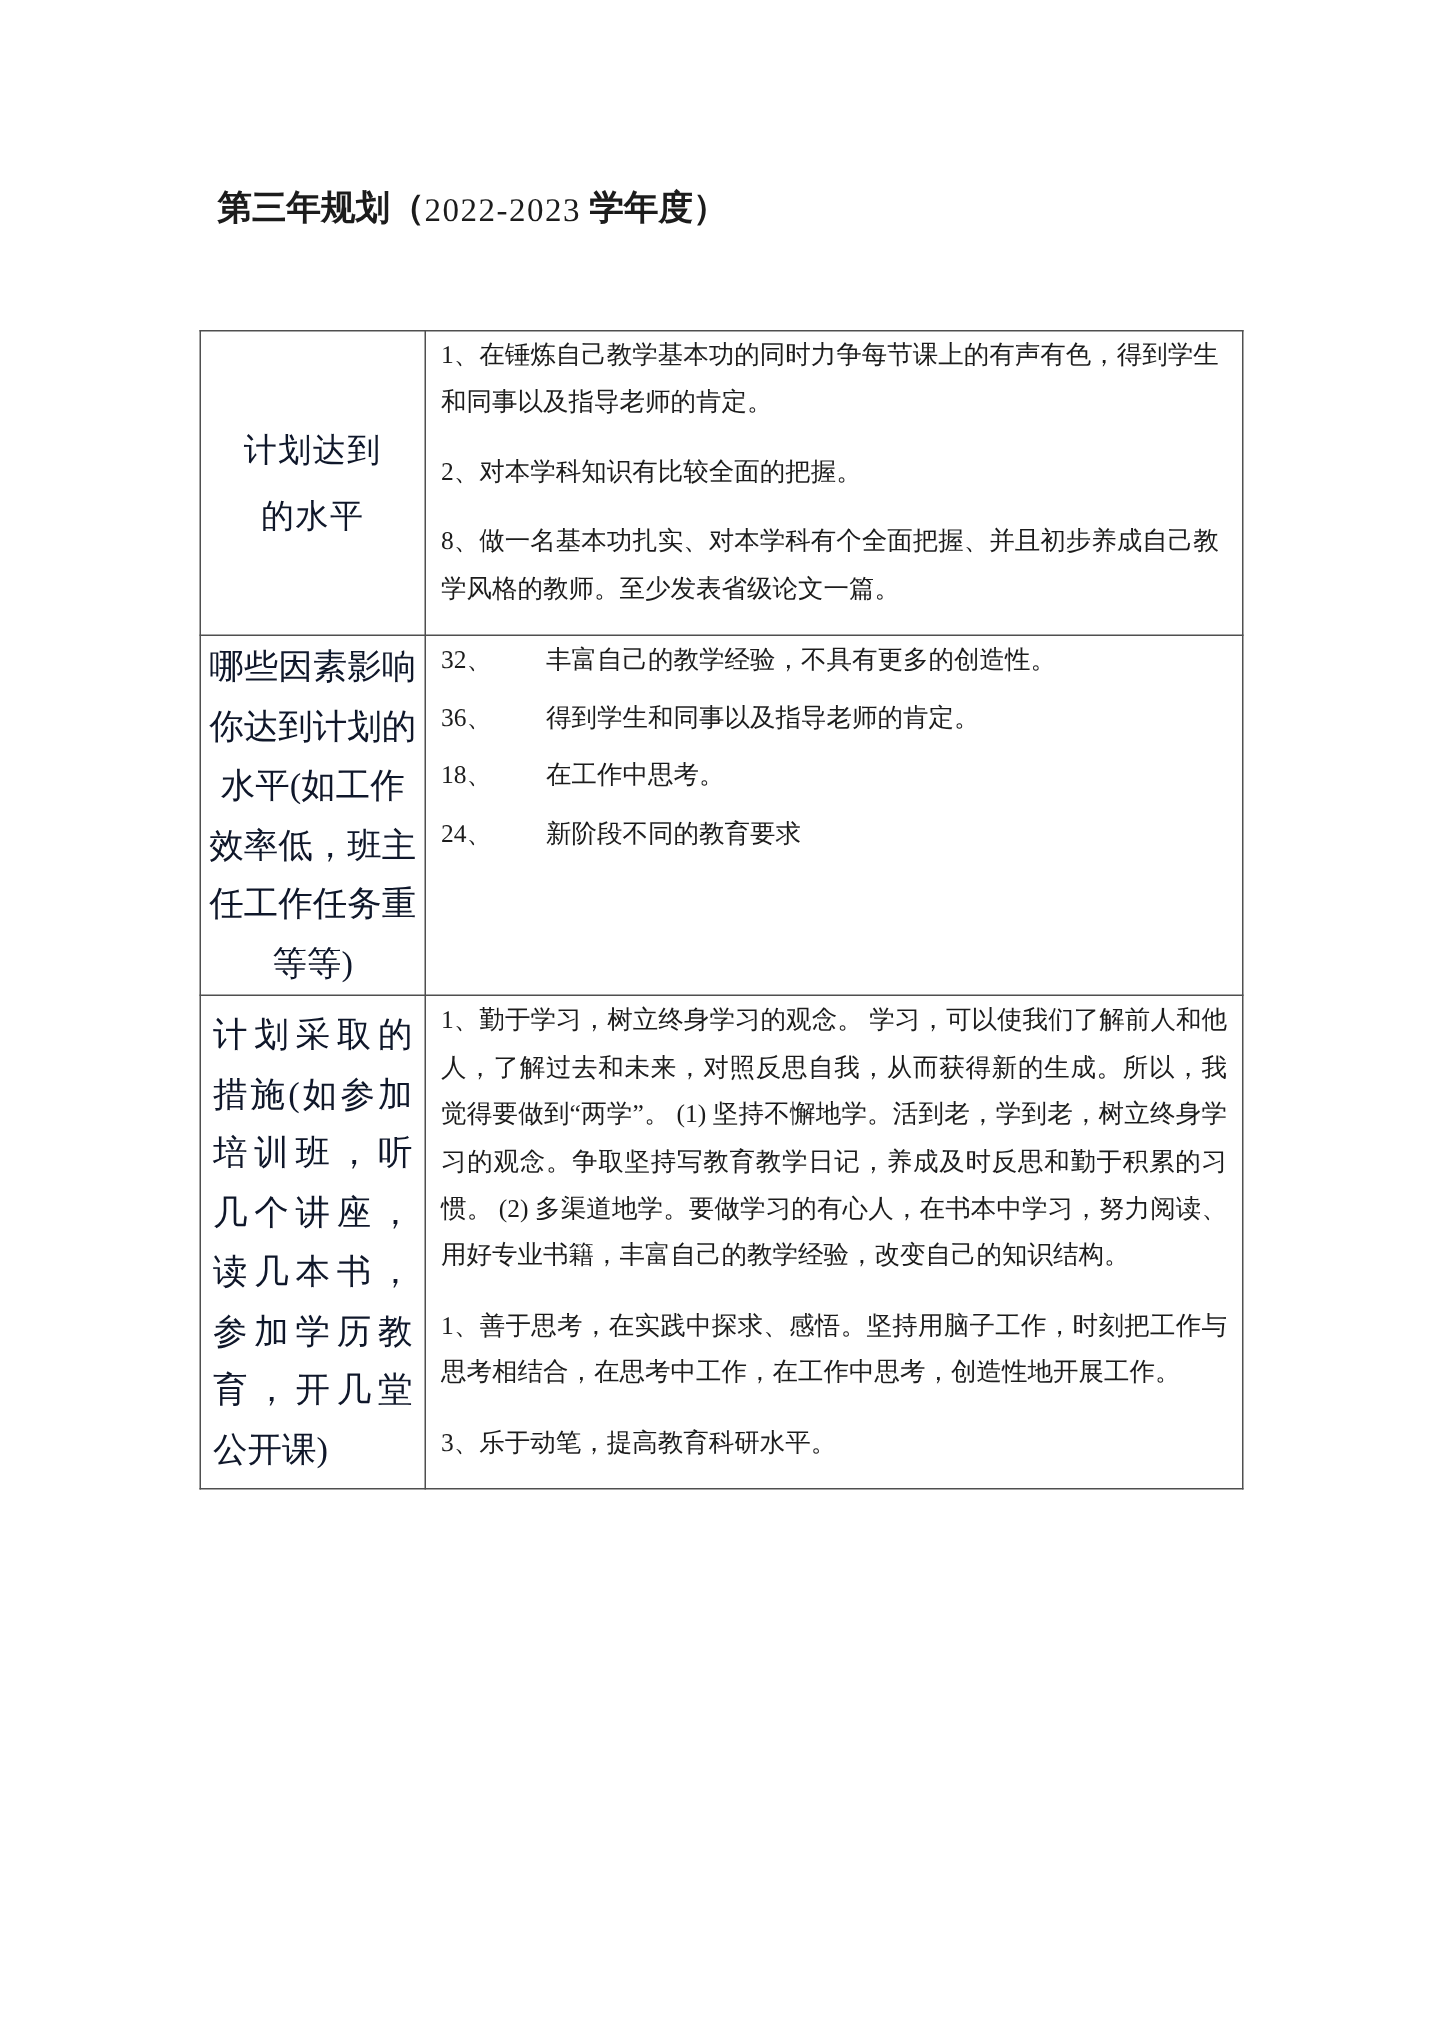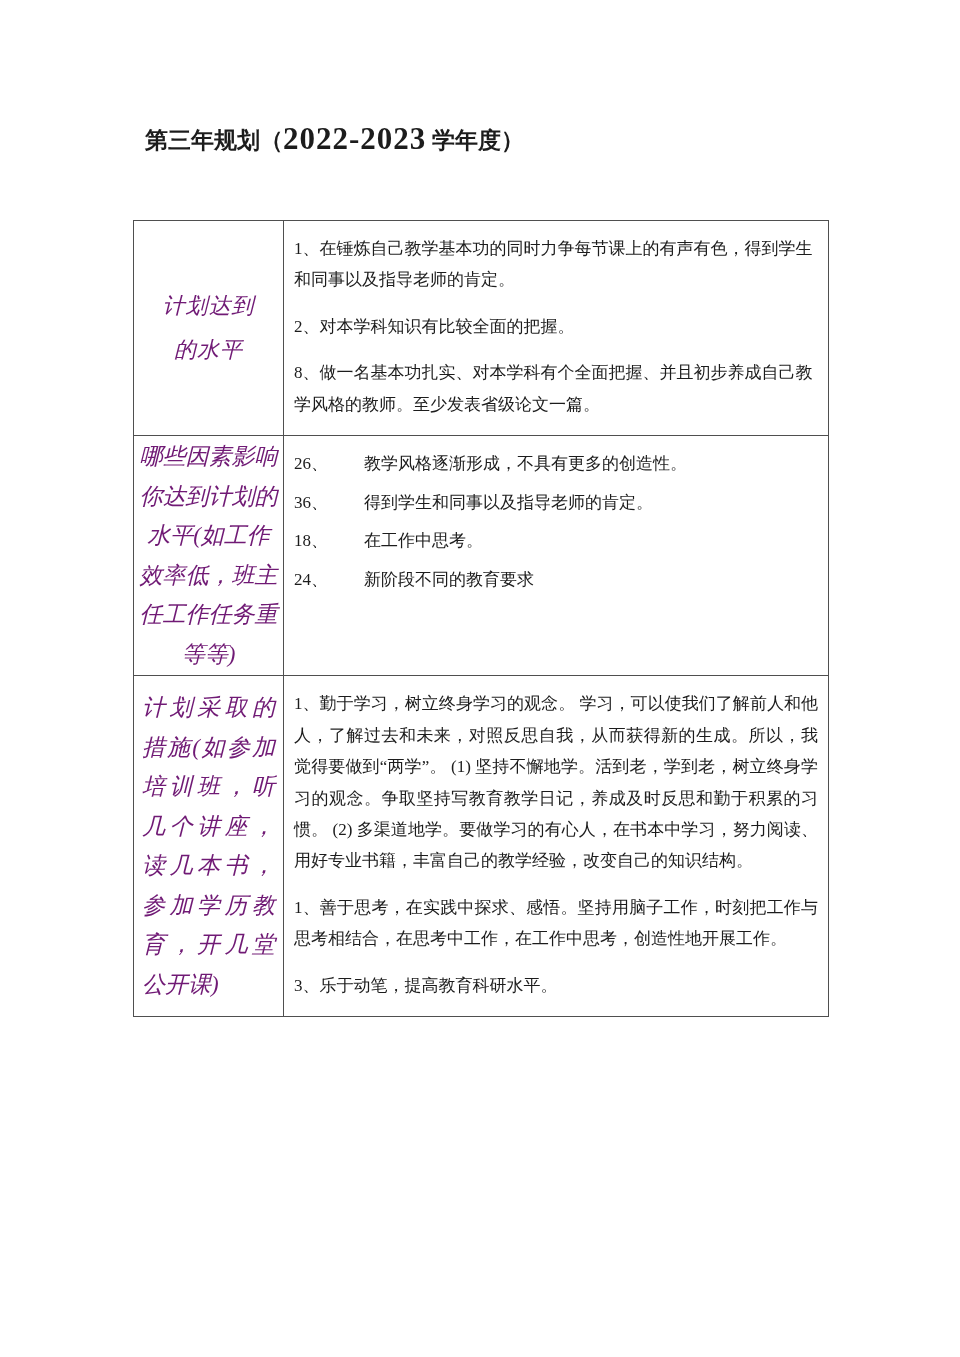--- a/index.html
+++ b/index.html
@@ -19,62 +19,61 @@
   .doc-title {
     position: absolute;
     left: 145px;
     top: 118px;
     font-weight: 700;
     font-size: 23px;
     line-height: 42px;
     white-space: nowrap;
   }
   .doc-title .t-year {
-    font-weight: 700;
-    font-size: 31px;
+    font-weight: 400;
+    font-size: 22px;
     font-family: "Liberation Serif", "DejaVu Serif", serif;
     letter-spacing: 1px;
     vertical-align: -1px;
   }
   .plan-table {
     position: absolute;
     left: 133px;
     top: 220px;
     width: 695px;
     border-collapse: collapse;
     table-layout: fixed;
   }
   .plan-table td {
     border: 1px solid #4f4f4f;
   }
   .hdr {
     text-align: center;
     vertical-align: middle;
-    color: #701a75;
-    font-style: italic;
+    color: #0f172a;
   }
   .hdr-large {
     font-size: 22px;
     line-height: 2.0;
     white-space: pre-line;
     letter-spacing: 1px;
   }
   .hdr-small {
     font-size: 23px;
     line-height: 1.72;
     padding: 0 4px;
   }
   .hdr-justify {
     text-align: justify;
     text-align-last: left;
     padding: 0 8px;
   }
   .content {
     vertical-align: top;
-    padding: 12px 10px 0 10px;
+    padding: 0 10px 0 10px;
     font-size: 17px;
     line-height: 1.85;
   }
   .content p {
     margin: 0 0 15px 0;
   }
   .content-justify p {
     text-align: justify;
     text-align-last: left;
   }
@@ -112,22 +111,22 @@
         <p>1、在锤炼自己教学基本功的同时力争每节课上的有声有色，得到学生和同事以及指导老师的肯定。</p>
         <p>2、对本学科知识有比较全面的把握。</p>
         <p>8、做一名基本功扎实、对本学科有个全面把握、并且初步养成自己教学风格的教师。至少发表省级论文一篇。</p>
       </td>
     </tr>
 
     <tr style="height:240px;">
       <td class="hdr hdr-small">哪些因素影响你达到计划的水平(如工作效率低，班主任工作任务重等等)</td>
       <td class="content">
         <div class="item">
-          <span class="num">26、</span>
-          <span class="itxt">教学风格逐渐形成，不具有更多的创造性。</span>
+          <span class="num">32、</span>
+          <span class="itxt">丰富自己的教学经验，不具有更多的创造性。</span>
         </div>
         <div class="item">
           <span class="num">36、</span>
           <span class="itxt">得到学生和同事以及指导老师的肯定。</span>
         </div>
         <div class="item">
           <span class="num">18、</span>
           <span class="itxt">在工作中思考。</span>
         </div>
         <div class="item">

